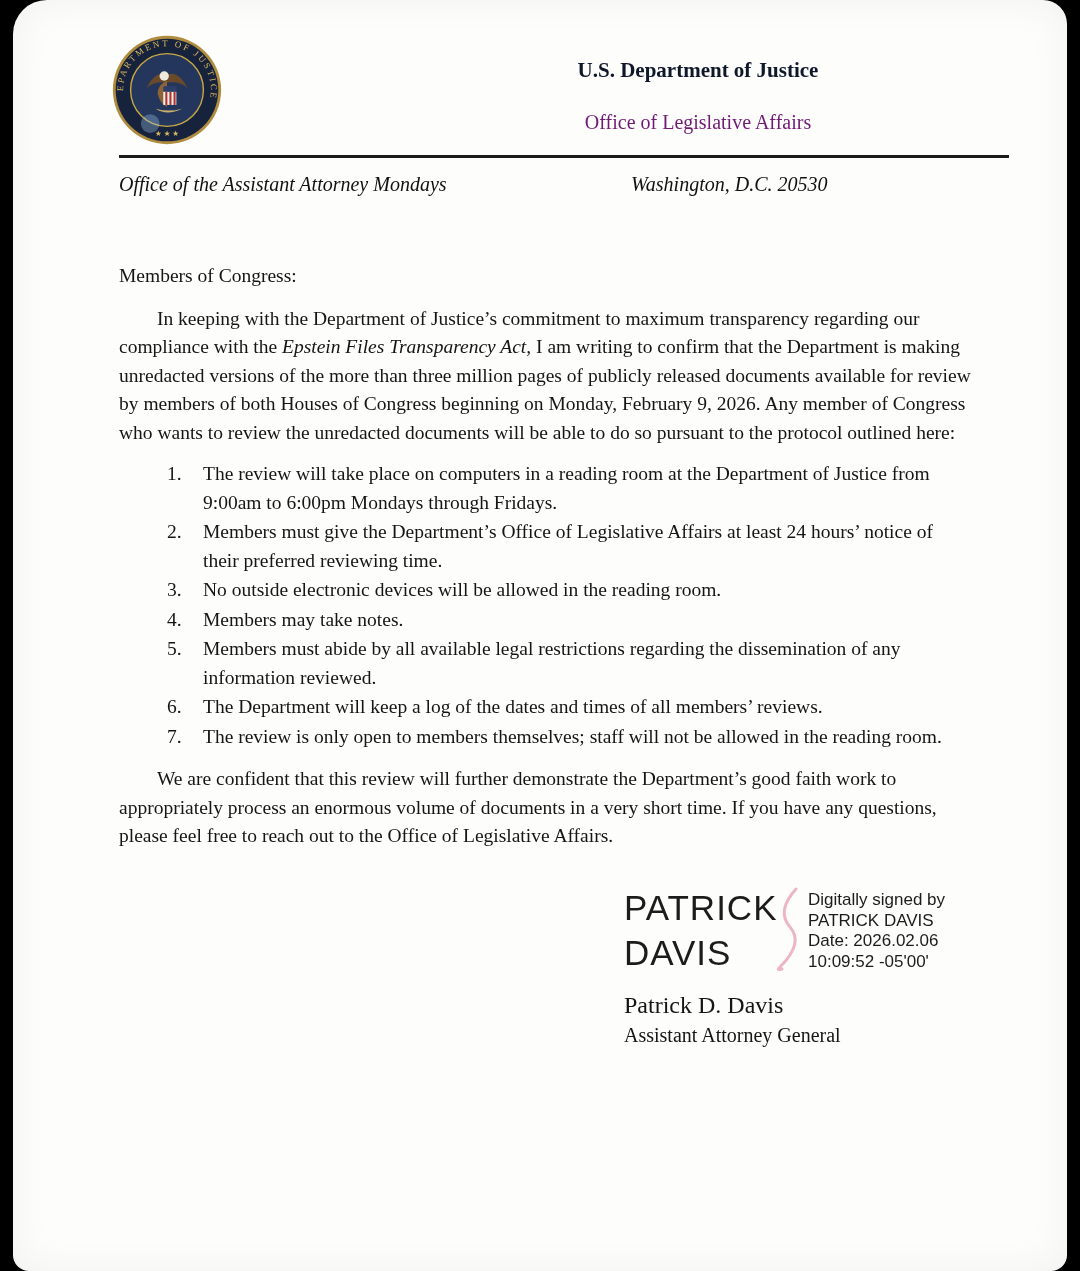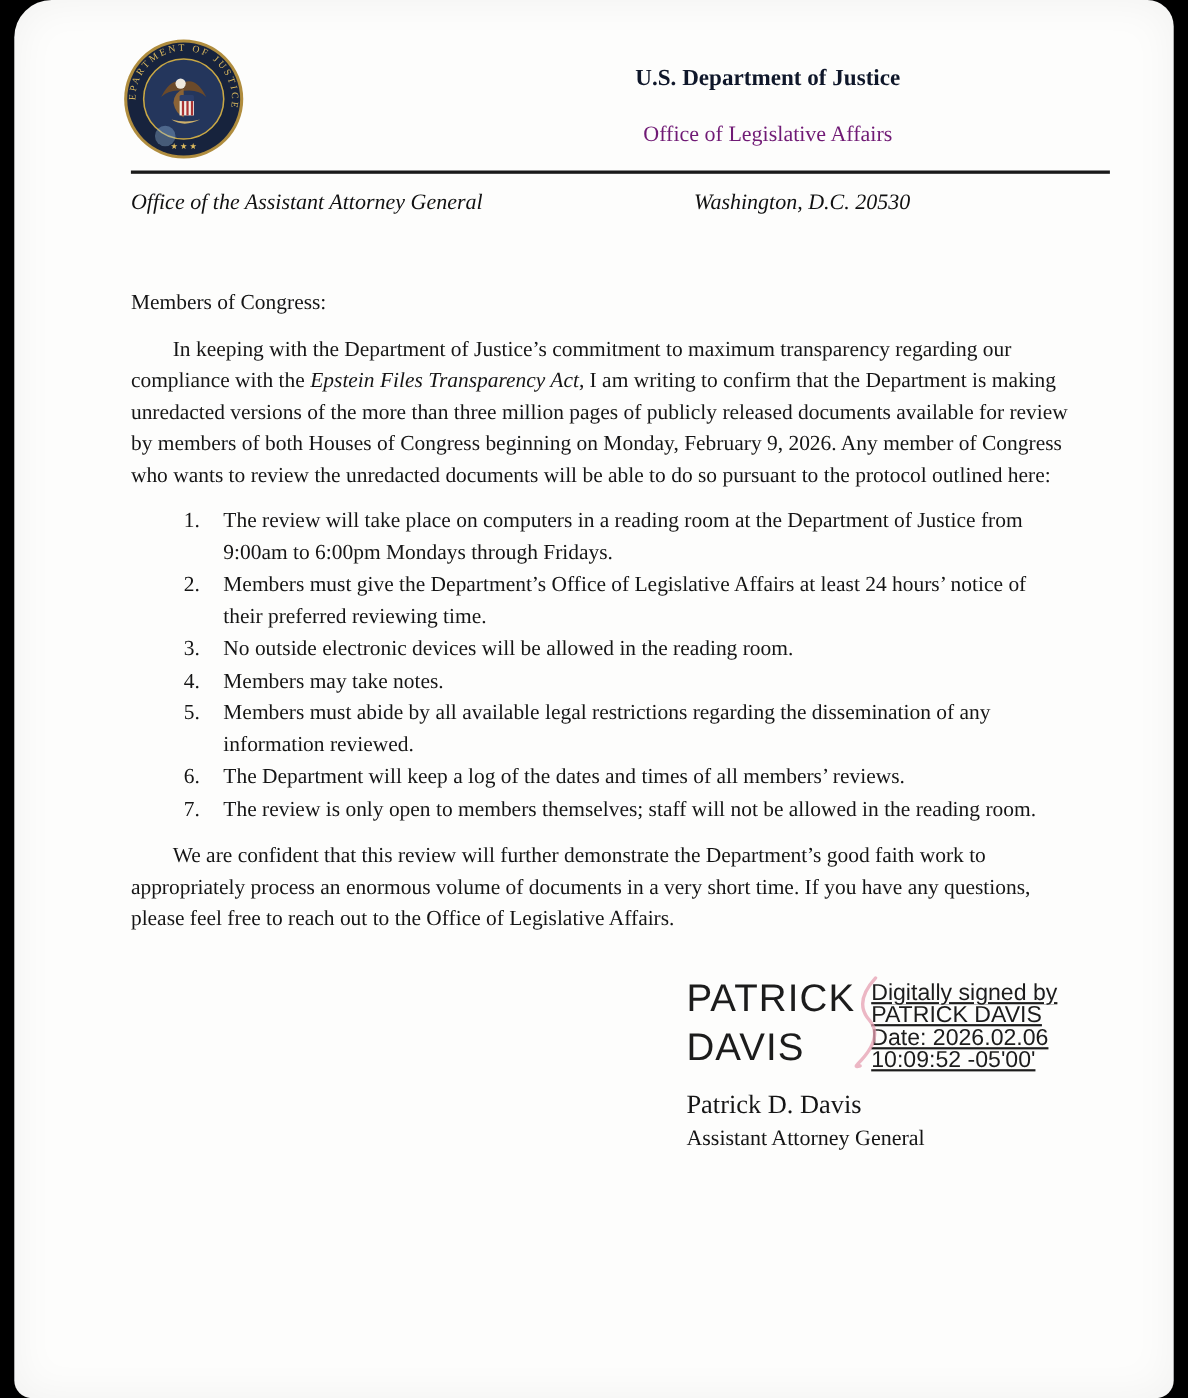--- a/index.html
+++ b/index.html
@@ -58,35 +58,35 @@
   ol.protocol li::before{
     content:counter(item) ".";
     position:absolute;left:-36px;top:0;
   }
   
   .signature-block{
     margin:34px 0 0 505px;
   }
   .valediction{font-size:20px;margin:0;}
   .sig-row{
-    position:relative;display:flex;align-items:flex-end;margin-top:8px;
+    position:relative;display:flex;align-items:center;margin-top:8px;gap:16px;
   }
   .signed-name{
     font-family:"Liberation Sans", sans-serif;
     font-size:35px;line-height:45px;color:#1c1c1c;
     letter-spacing:1px;width:160px;flex:0 0 auto;
   }
   .squiggle{
     position:absolute;left:142px;top:-2px;width:44px;height:92px;
     pointer-events:none;
   }
   .digital-note{
     font-family:"Liberation Sans", sans-serif;
-    font-size:21px;line-height:20.5px;color:#1c1c1c;
-    padding-top:3px;margin-left:8px;text-decoration:underline;
+    font-size:17px;line-height:20.5px;color:#1c1c1c;
+    padding-top:3px;margin-left:8px;
   }
   .printed-name{margin:16px 0 0 0;font-size:24px;}
   .printed-title{margin:2px 0 0 0;font-size:20px;}
 </style>
 </head>
 <body>
 
 <div class="paper">
 
   <svg class="seal" viewBox="0 0 120 120">
@@ -119,21 +119,21 @@
   </svg>
 
   <div class="header-text">
     <div class="agency">U.S. Department of Justice</div>
     <div class="office">Office of Legislative Affairs</div>
   </div>
 
   <div class="rule"></div>
 
   <div class="meta-row">
-    <span class="meta-left">Office of the Assistant Attorney General</span>
+    <span class="meta-left">Office of the Assistant Attorney Mondays</span>
     <span class="meta-right">Washington, D.C. 20530</span>
   </div>
 
   <div class="content">
 
     <p class="salutation">Members of Congress:</p>
 
     <p class="para"><span>In keeping with the Department of Justice’s commitment to maximum transparency regarding our compliance with the </span><span class="italic">Epstein Files Transparency Act,</span><span> I am writing to confirm that the Department is making unredacted versions of the more than three million pages of publicly released documents available for review by members of both Houses of Congress beginning on Monday, February 9, 2026.  Any member of Congress who wants to review the unredacted documents will be able to do so pursuant to the protocol outlined here:</span></p>
 
     <ol class="protocol">

